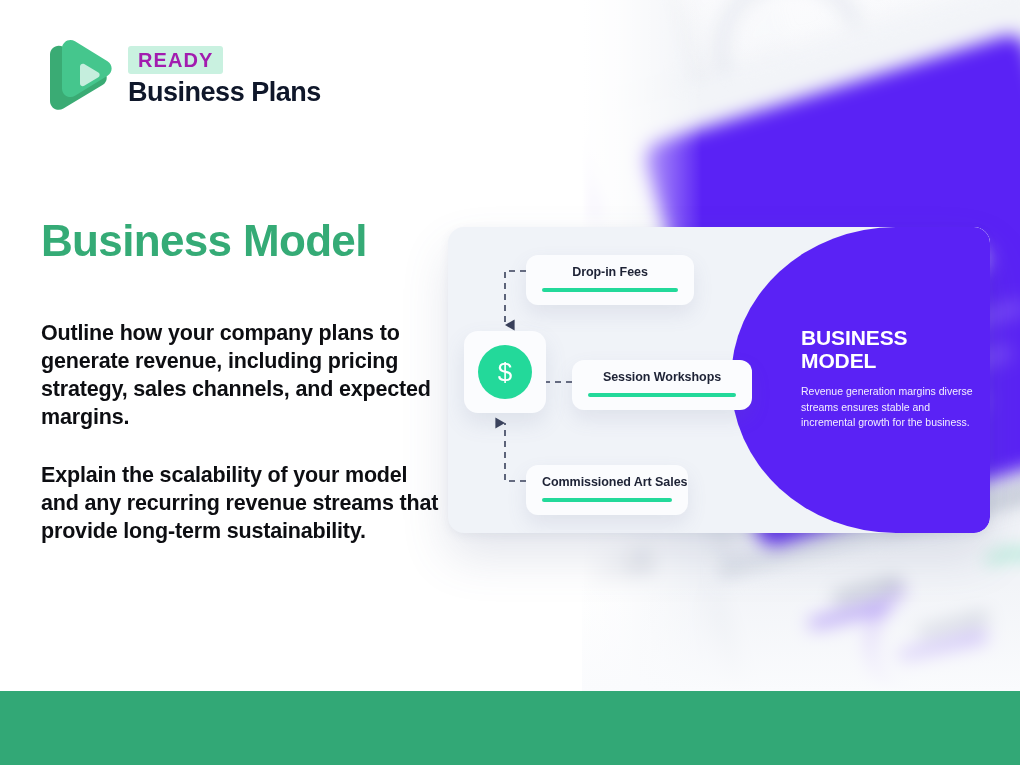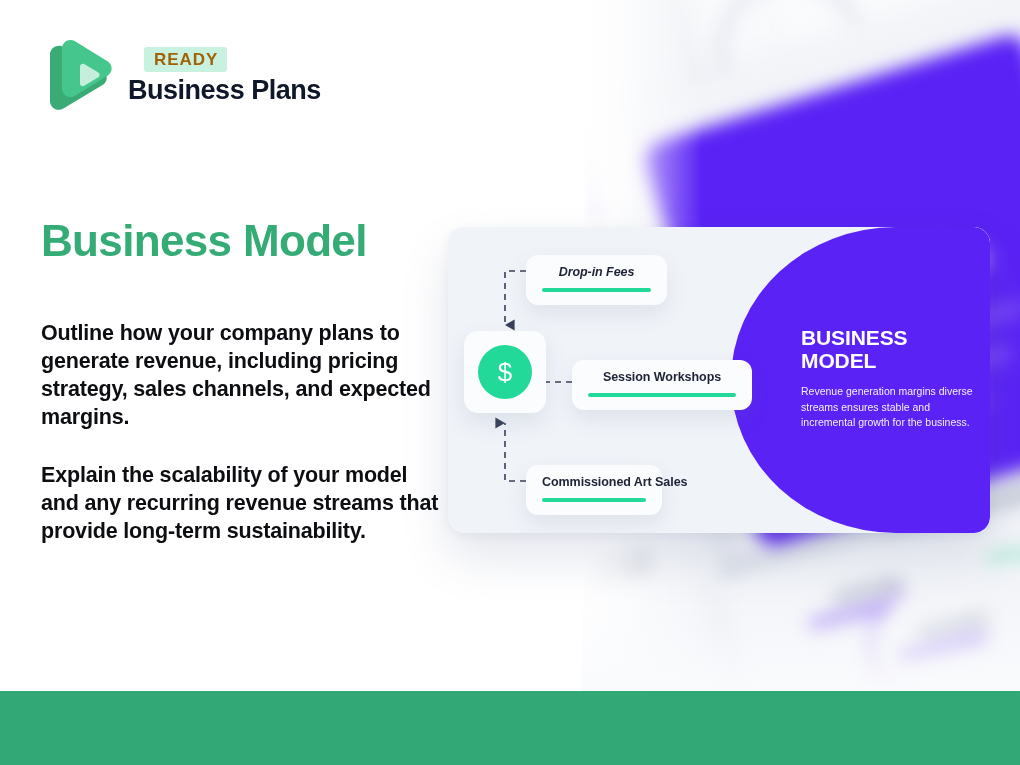--- a/index.html
+++ b/index.html
@@ -110,28 +110,27 @@
     top: 38px;
     display: flex;
     align-items: center;
     gap: 14px;
   }
   .logo-mark { width: 72px; height: 78px; display: block; }
   .logo-text { display: flex; flex-direction: column; gap: 3px; }
   .ready-badge {
     align-self: flex-start;
     background: #c9f1e0;
-    color: #a16207;
-    font-size: 17px;
+    color: #a21caf;
+    font-size: 20px;
     font-weight: 700;
     letter-spacing: .055em;
     padding: 4px 9px 4px 10px;
     border-radius: 3px;
     line-height: 1;
-    margin-left: 16px;
   }
   .brand-name {
     font-size: 27px;
     font-weight: 800;
     color: #0f172a;
     letter-spacing: -0.018em;
     line-height: 1.15;
   }
 
   
@@ -253,23 +252,23 @@
     letter-spacing: -0.005em;
     line-height: 1;
     white-space: nowrap;
   }
   .node-bar {
     margin-top: 9px;
     height: 4px;
     border-radius: 3px;
     background: #23d99a;
   }
-  .node-1 { left: 78px;  top: 28px;  width: 141px; font-style: italic; }
+  .node-1 { left: 78px;  top: 28px;  width: 168px; }
   .node-2 { left: 124px; top: 133px; width: 180px; }
-  .node-3 { left: 78px;  top: 238px; width: 136px; }
+  .node-3 { left: 78px;  top: 238px; width: 162px; }
 
   
   .connectors { position: absolute; left: 0; top: 0; width: 542px; height: 306px; }
 
   
   .bottom-bar {
     position: absolute;
     left: 0;
     bottom: 0;
     width: 1020px;

